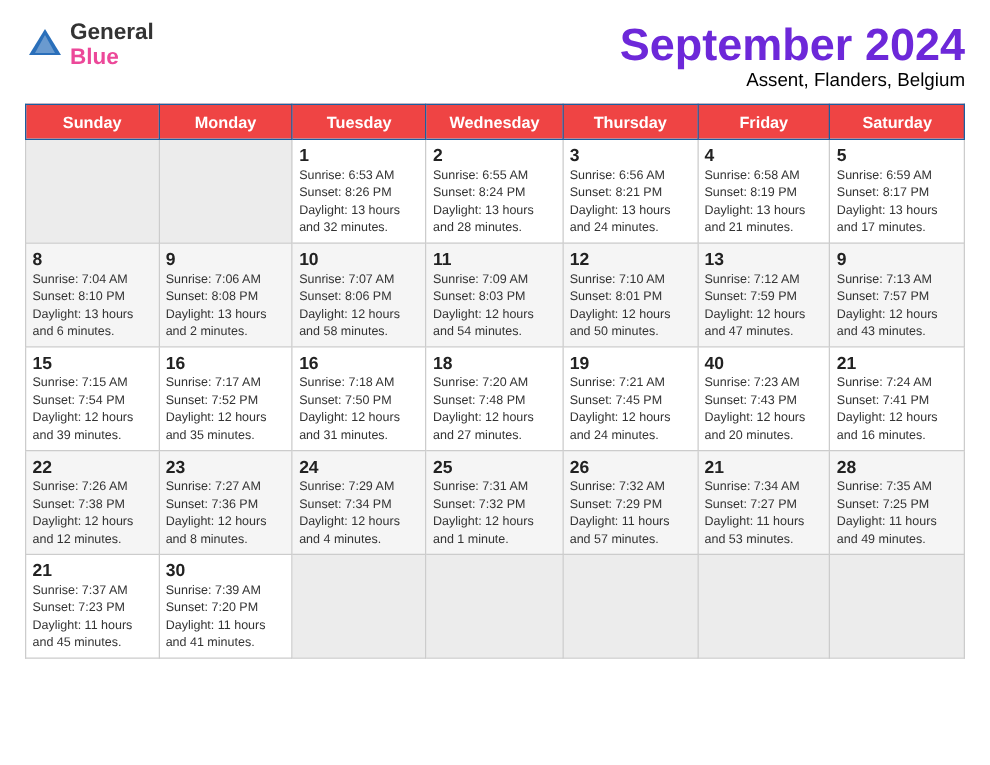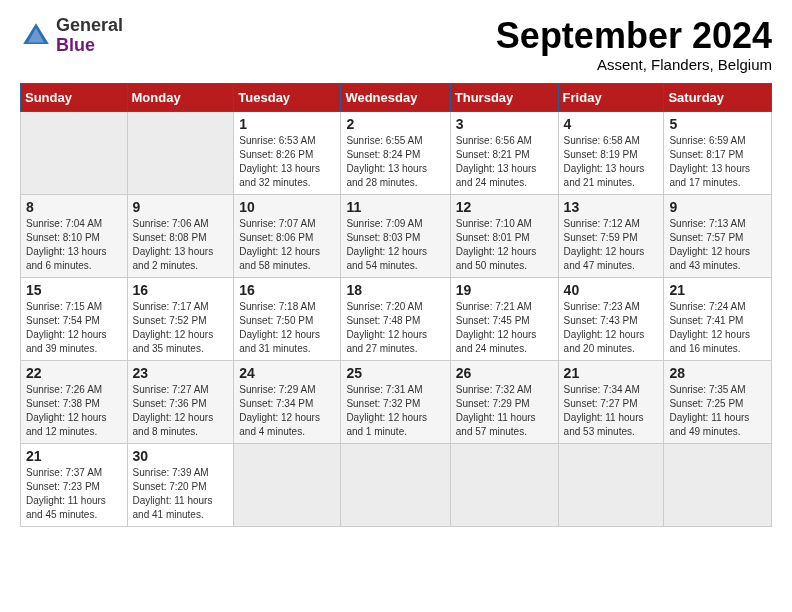--- a/index.html
+++ b/index.html
@@ -25,50 +25,50 @@
       display: flex;
       align-items: center;
       gap: 4px;
     }
     .logo-text {
       font-size: 18px;
       font-weight: bold;
       line-height: 1.1;
     }
     .logo-text .general { color: #333; }
-    .logo-text .blue { color: #701a75; }
+    .logo-text .blue { color: #ec4899; }
     .logo-icon {
       width: 32px;
       height: 32px;
     }
     .title-block {
       text-align: right;
     }
     .month-title {
       font-size: 36px;
       font-weight: bold;
-      color: #000000;
+      color: #6d28d9;
       line-height: 1.1;
     }
     .subtitle {
       font-size: 15px;
       color: #000000;
     }
     table {
       width: 100%;
       border-collapse: collapse;
       font-size: 11px;
     }
     thead th {
-      background: #b91c1c;
+      background: #ef4444;
       color: #fff;
       font-size: 13px;
       font-weight: bold;
       padding: 6px 4px;
-      text-align: left;
+      text-align: center;
       border: 1px solid #1a5fa0;
     }
     tbody td {
       border: 1px solid #ccc;
       vertical-align: top;
       padding: 4px 5px;
       width: 113px;
       height: 82px;
     }
     .day-num {

